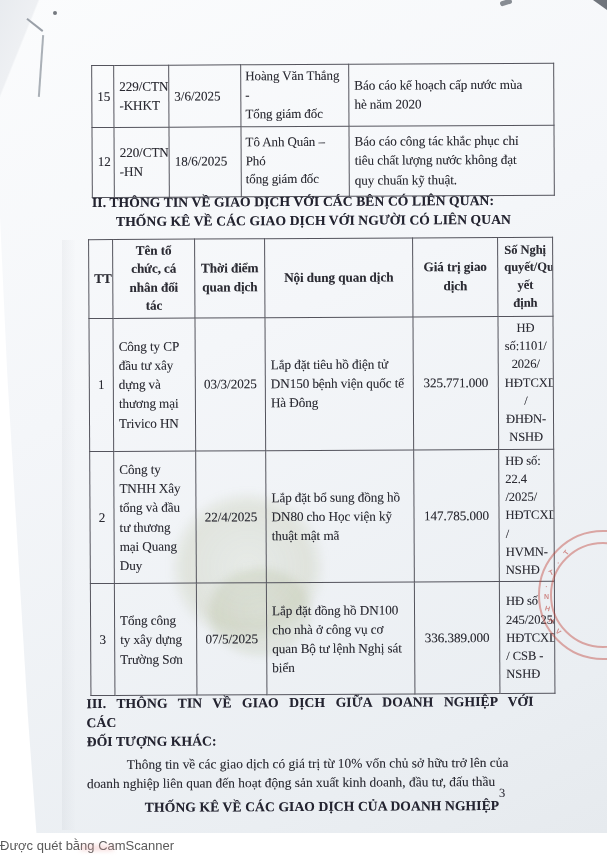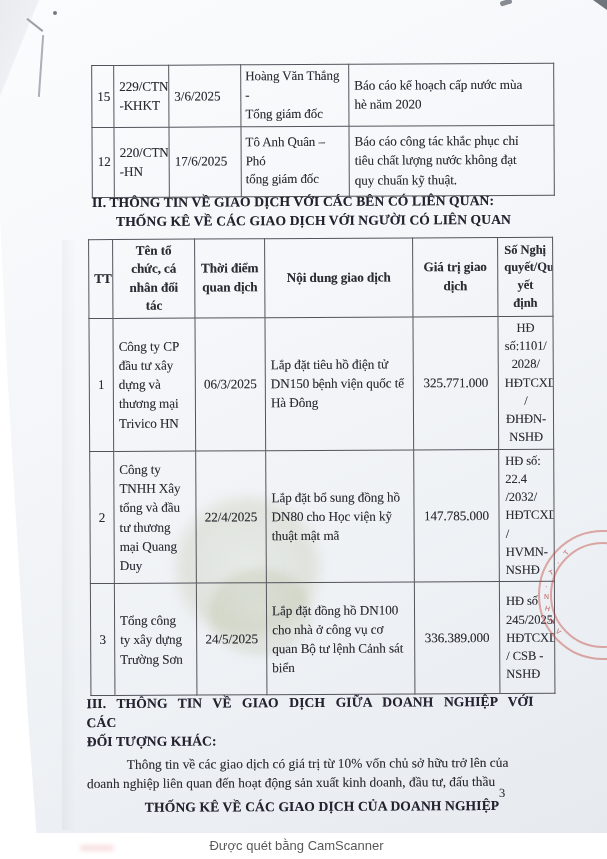--- a/index.html
+++ b/index.html
@@ -24,21 +24,21 @@
   }
   .pre{white-space:pre-line}
   .ctr{text-align:center}
   .hdr td{font-weight:bold;text-align:center;line-height:1.4}
   .resol{padding:2px 6px;font-size:12.6px}
   .heading{font-weight:bold;font-size:13.6px;line-height:19px;color:#232330;letter-spacing:.1px}
   .para{font-size:13.4px;line-height:19px;color:#2b2b33;width:470px}
   .footer{
     position:absolute;left:0;bottom:0;width:607px;height:26px;background:#ffffff;
     font-family:"Liberation Sans","DejaVu Sans",sans-serif;font-size:13px;color:#5a5a5a;
-    text-align:center;line-height:26px;padding-right:14px;box-sizing:border-box;
+    text-align:left;line-height:26px;padding-right:14px;box-sizing:border-box;
   }
   .stamp-red{position:absolute;left:527px;top:525px;width:80px;height:138px;overflow:hidden;opacity:.62}
   .ring{position:absolute;border:2px solid rgba(190,55,45,.65);border-radius:50%}
   .sletter{
     position:absolute;font-family:"Liberation Sans",sans-serif;font-size:7px;font-weight:bold;
     color:rgba(180,45,38,.85);
   }
   .bleed{position:absolute;border-radius:50%;filter:blur(3px)}
 </style>
 </head>
@@ -75,21 +75,21 @@
         <td class="txt">3/6/2025</td>
         <td class="txt pre" style="padding:2px 4px;font-size:13px">Hoàng Văn Thắng -
 Tổng giám đốc</td>
         <td class="txt pre">Báo cáo kế hoạch cấp nước mùa
 hè năm 2020</td>
       </tr>
       <tr style="height:70px">
         <td class="txt ctr">12</td>
         <td class="txt pre">220/CTN
 -HN</td>
-        <td class="txt">17/6/2025</td>
+        <td class="txt">18/6/2025</td>
         <td class="txt pre" style="padding:2px 4px;font-size:13px">Tô Anh Quân – Phó
 tổng giám đốc</td>
         <td class="txt pre">Báo cáo công tác khắc phục chỉ
 tiêu chất lượng nước không đạt
 quy chuẩn kỹ thuật.</td>
       </tr>
     </tbody>
       </table>
 
     <div class="abs heading txt" style="left:93px;top:192px;width:480px">
@@ -108,75 +108,75 @@
         </colgroup>
       <tbody>
           <tr class="hdr" style="height:76px">
         <td class="txt">TT</td>
         <td class="txt pre">Tên tổ
 chức, cá
 nhân đối
 tác</td>
         <td class="txt pre">Thời điểm
 quan dịch</td>
-        <td class="txt pre">Nội dung giao dịch</td>
+        <td class="txt pre">Nội dung quan dịch</td>
         <td class="txt pre">Giá trị giao
 dịch</td>
         <td class="txt pre resol">Số Nghị
 quyết/Qu
 yết định</td>
       </tr>
       <tr style="height:120px">
         <td class="txt ctr">1</td>
         <td class="txt pre">Công ty CP
 đầu tư xây
 dựng và
 thương mại
 Trivico HN</td>
-        <td class="txt ctr">06/3/2025</td>
+        <td class="txt ctr">03/3/2025</td>
         <td class="txt pre">Lắp đặt tiêu hồ điện tử
 DN150 bệnh viện quốc tế
 Hà Đông</td>
         <td class="txt ctr">325.771.000</td>
         <td class="txt pre resol ctr">HĐ
 số:1101/
-2028/
+2026/
 HĐTCXD
 / ĐHĐN-
 NSHĐ</td>
       </tr>
       <tr style="height:127px">
         <td class="txt ctr">2</td>
         <td class="txt pre">Công ty
 TNHH Xây
 tổng và đầu
 tư thương
 mại Quang
 Duy</td>
         <td class="txt ctr">22/4/2025</td>
         <td class="txt pre">Lắp đặt bổ sung đồng hồ
 DN80 cho Học viện kỹ
 thuật mật mã</td>
         <td class="txt ctr">147.785.000</td>
         <td class="txt pre resol">HĐ số:
 22.4
-/2032/
+/2025/
 HĐTCXD
 / HVMN-
 NSHĐ</td>
       </tr>
       <tr style="height:112px">
         <td class="txt ctr">3</td>
         <td class="txt pre">Tổng công
 ty xây dựng
 Trường Sơn</td>
-        <td class="txt ctr">24/5/2025</td>
+        <td class="txt ctr">07/5/2025</td>
         <td class="txt pre">Lắp đặt đồng hồ DN100
 cho nhà ở công vụ cơ
-quan Bộ tư lệnh Cảnh sát
+quan Bộ tư lệnh Nghị sát
 biển</td>
         <td class="txt ctr">336.389.000</td>
         <td class="txt pre resol">HĐ số
 245/2025/
 HĐTCXD
 / CSB -
 NSHĐ</td>
       </tr>
     </tbody>
       </table>

